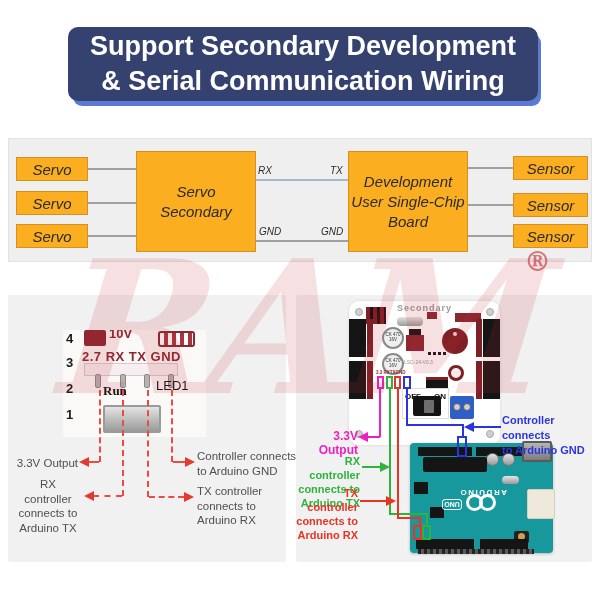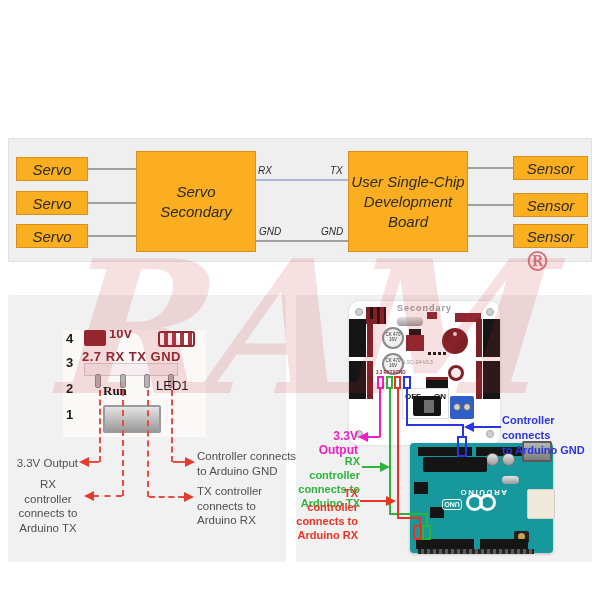--- a/index.html
+++ b/index.html
@@ -49,20 +49,24 @@
       font-weight:bold;font-size:185px;line-height:200px;text-align:center;letter-spacing:-6px;
       transform:skewX(-6deg);opacity:.14;z-index:4;pointer-events:none;}
   #wmreg{left:524px;top:246px;font-size:27px;font-weight:bold;opacity:.6;z-index:4;pointer-events:none;
          font-family:"DejaVu Serif",serif;}
 </style>
 </head>
 <body>
 
 <div id="root">
 
+  <div id="banner" class="abs">
+    <div>Support Secondary Development</div>
+    <div>&amp; Serial Communication Wiring</div>
+  </div>
 
   <div id="flow" class="abs">
 
     <div class="obox" style="left:7px;top:18px;width:72px;height:24px;font-size:15px;">Servo</div>
     <div class="obox" style="left:7px;top:52px;width:72px;height:24px;font-size:15px;">Servo</div>
     <div class="obox" style="left:7px;top:85px;width:72px;height:24px;font-size:15px;">Servo</div>
 
     <div class="sline" style="left:79px;top:29px;width:48px;"></div>
     <div class="sline" style="left:79px;top:63px;width:48px;"></div>
     <div class="sline" style="left:79px;top:96px;width:48px;"></div>
@@ -76,22 +80,22 @@
 
     <div class="bline" style="left:247px;top:40px;width:92px;"></div>
     <div class="sline" style="left:247px;top:101px;width:92px;"></div>
     <div class="flbl" style="left:249px;top:26px;">RX</div>
     <div class="flbl" style="left:321px;top:26px;">TX</div>
     <div class="flbl" style="left:250px;top:87px;">GND</div>
     <div class="flbl" style="left:312px;top:87px;">GND</div>
 
     <div class="obox" style="left:339px;top:12px;width:120px;height:101px;font-size:15px;line-height:20px;">
       <div>
+        <div>Development</div>
         <div>User Single-Chip</div>
-        <div>Development</div>
         <div>Board</div>
       </div>
     </div>
 
     <div class="sline" style="left:459px;top:28px;width:45px;"></div>
     <div class="sline" style="left:459px;top:65px;width:45px;"></div>
     <div class="sline" style="left:459px;top:96px;width:45px;"></div>
 
     <div class="obox" style="left:504px;top:17px;width:75px;height:24px;font-size:15px;">Sensor</div>
     <div class="obox" style="left:504px;top:54px;width:75px;height:24px;font-size:15px;">Sensor</div>

